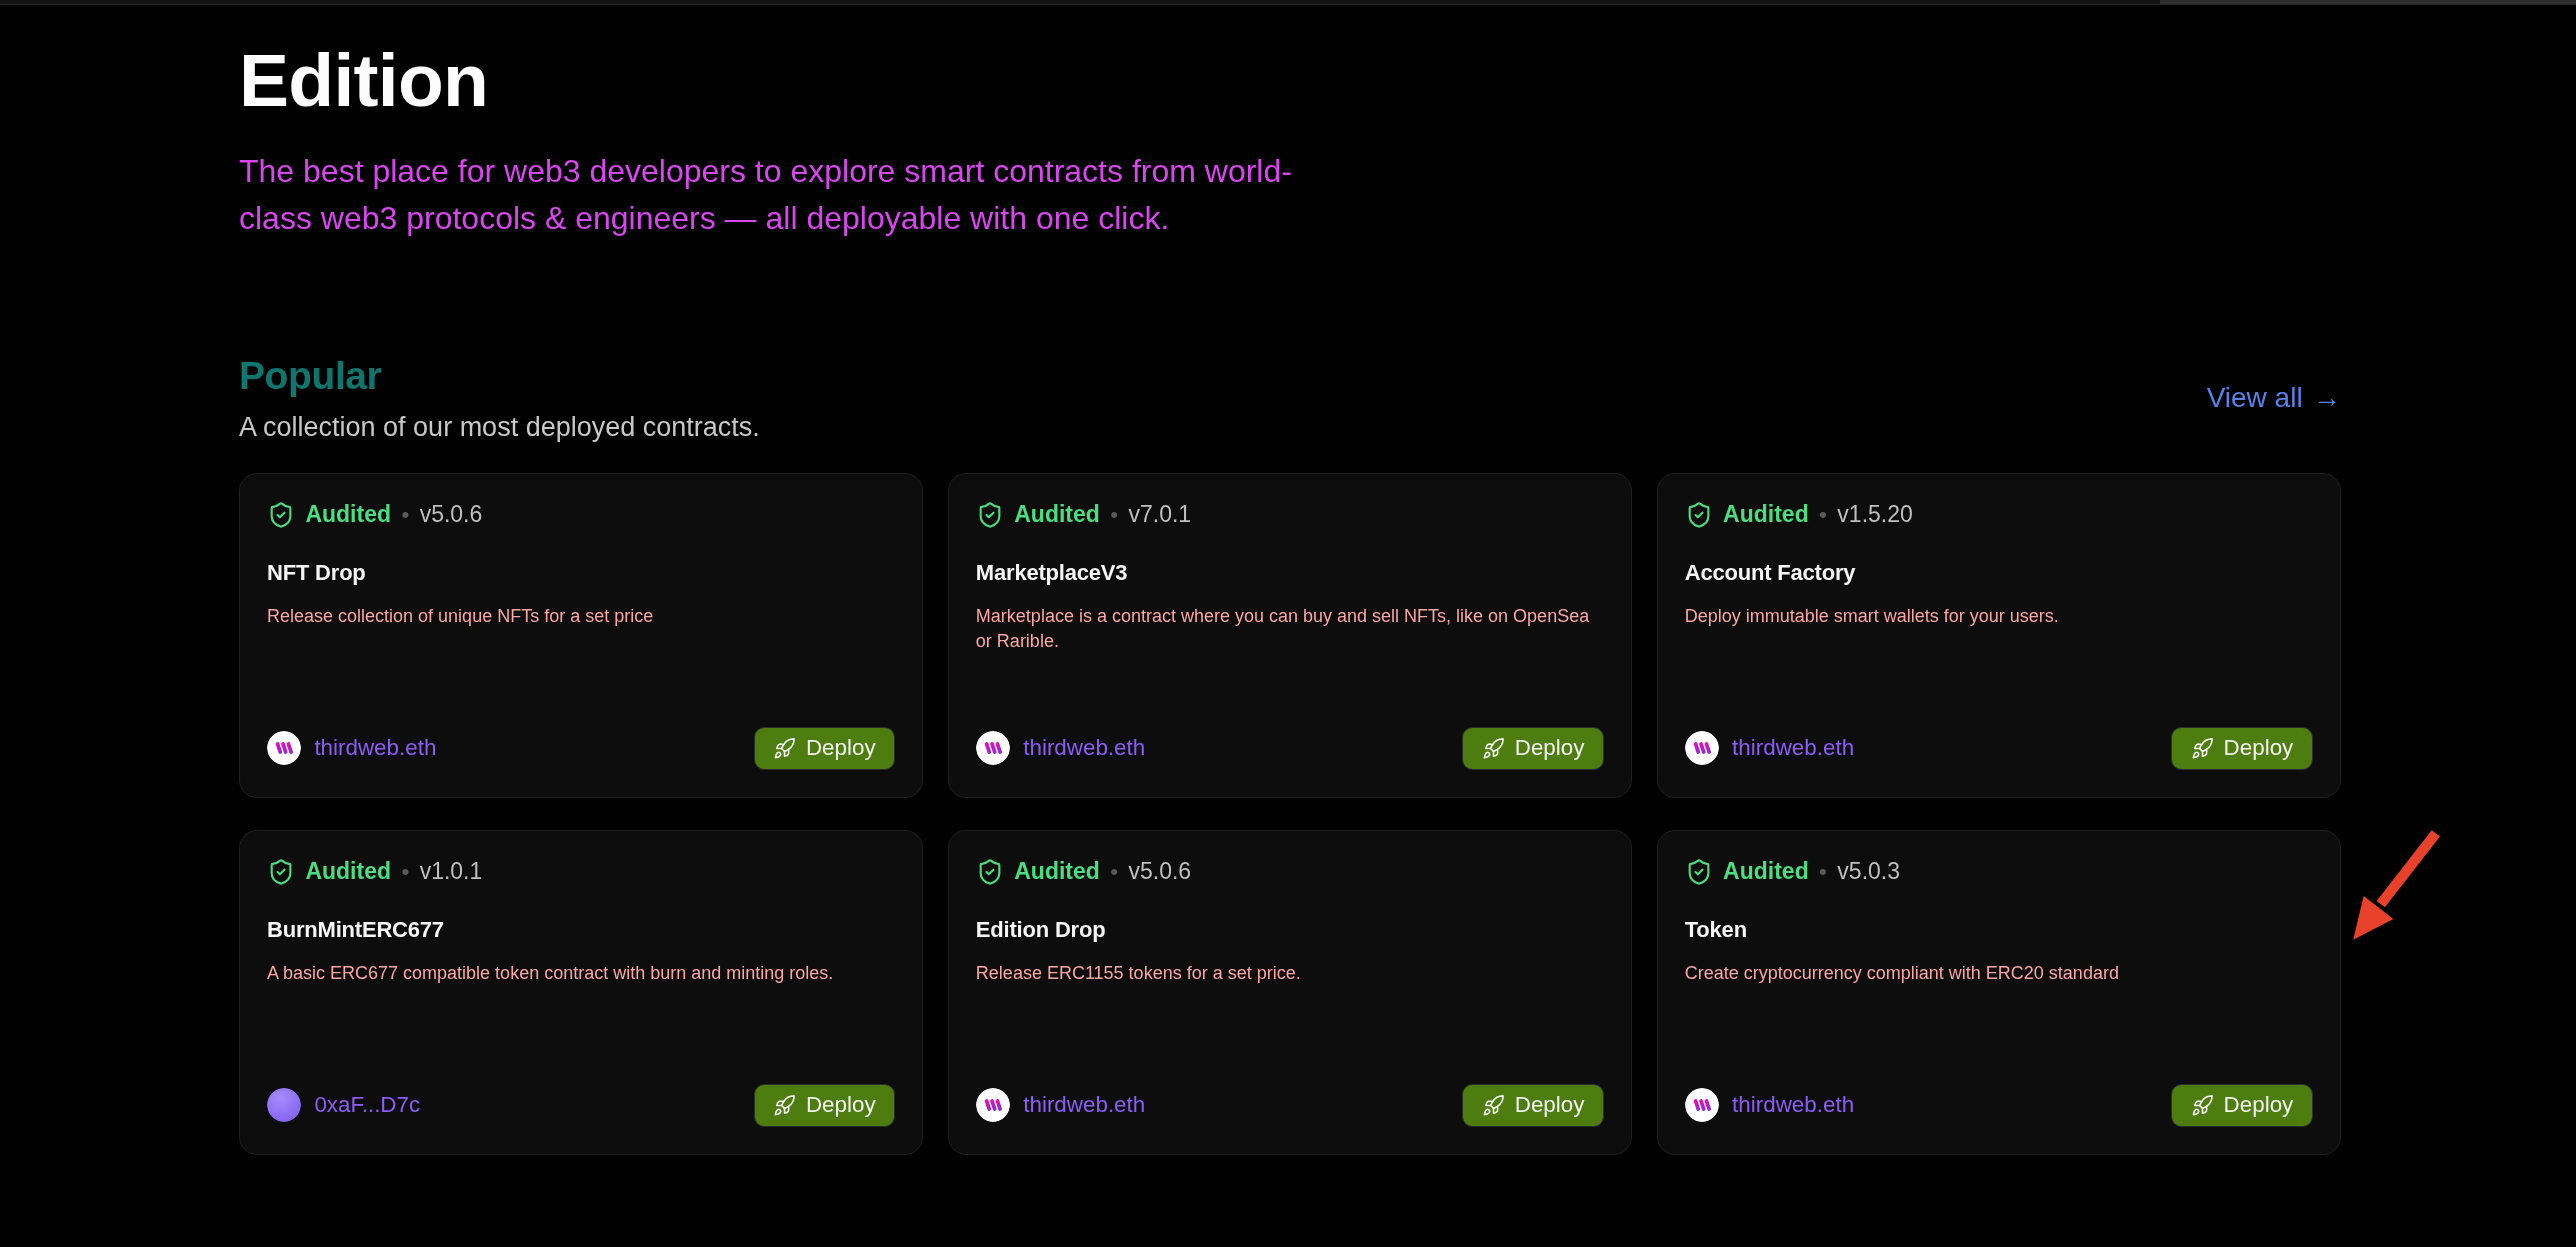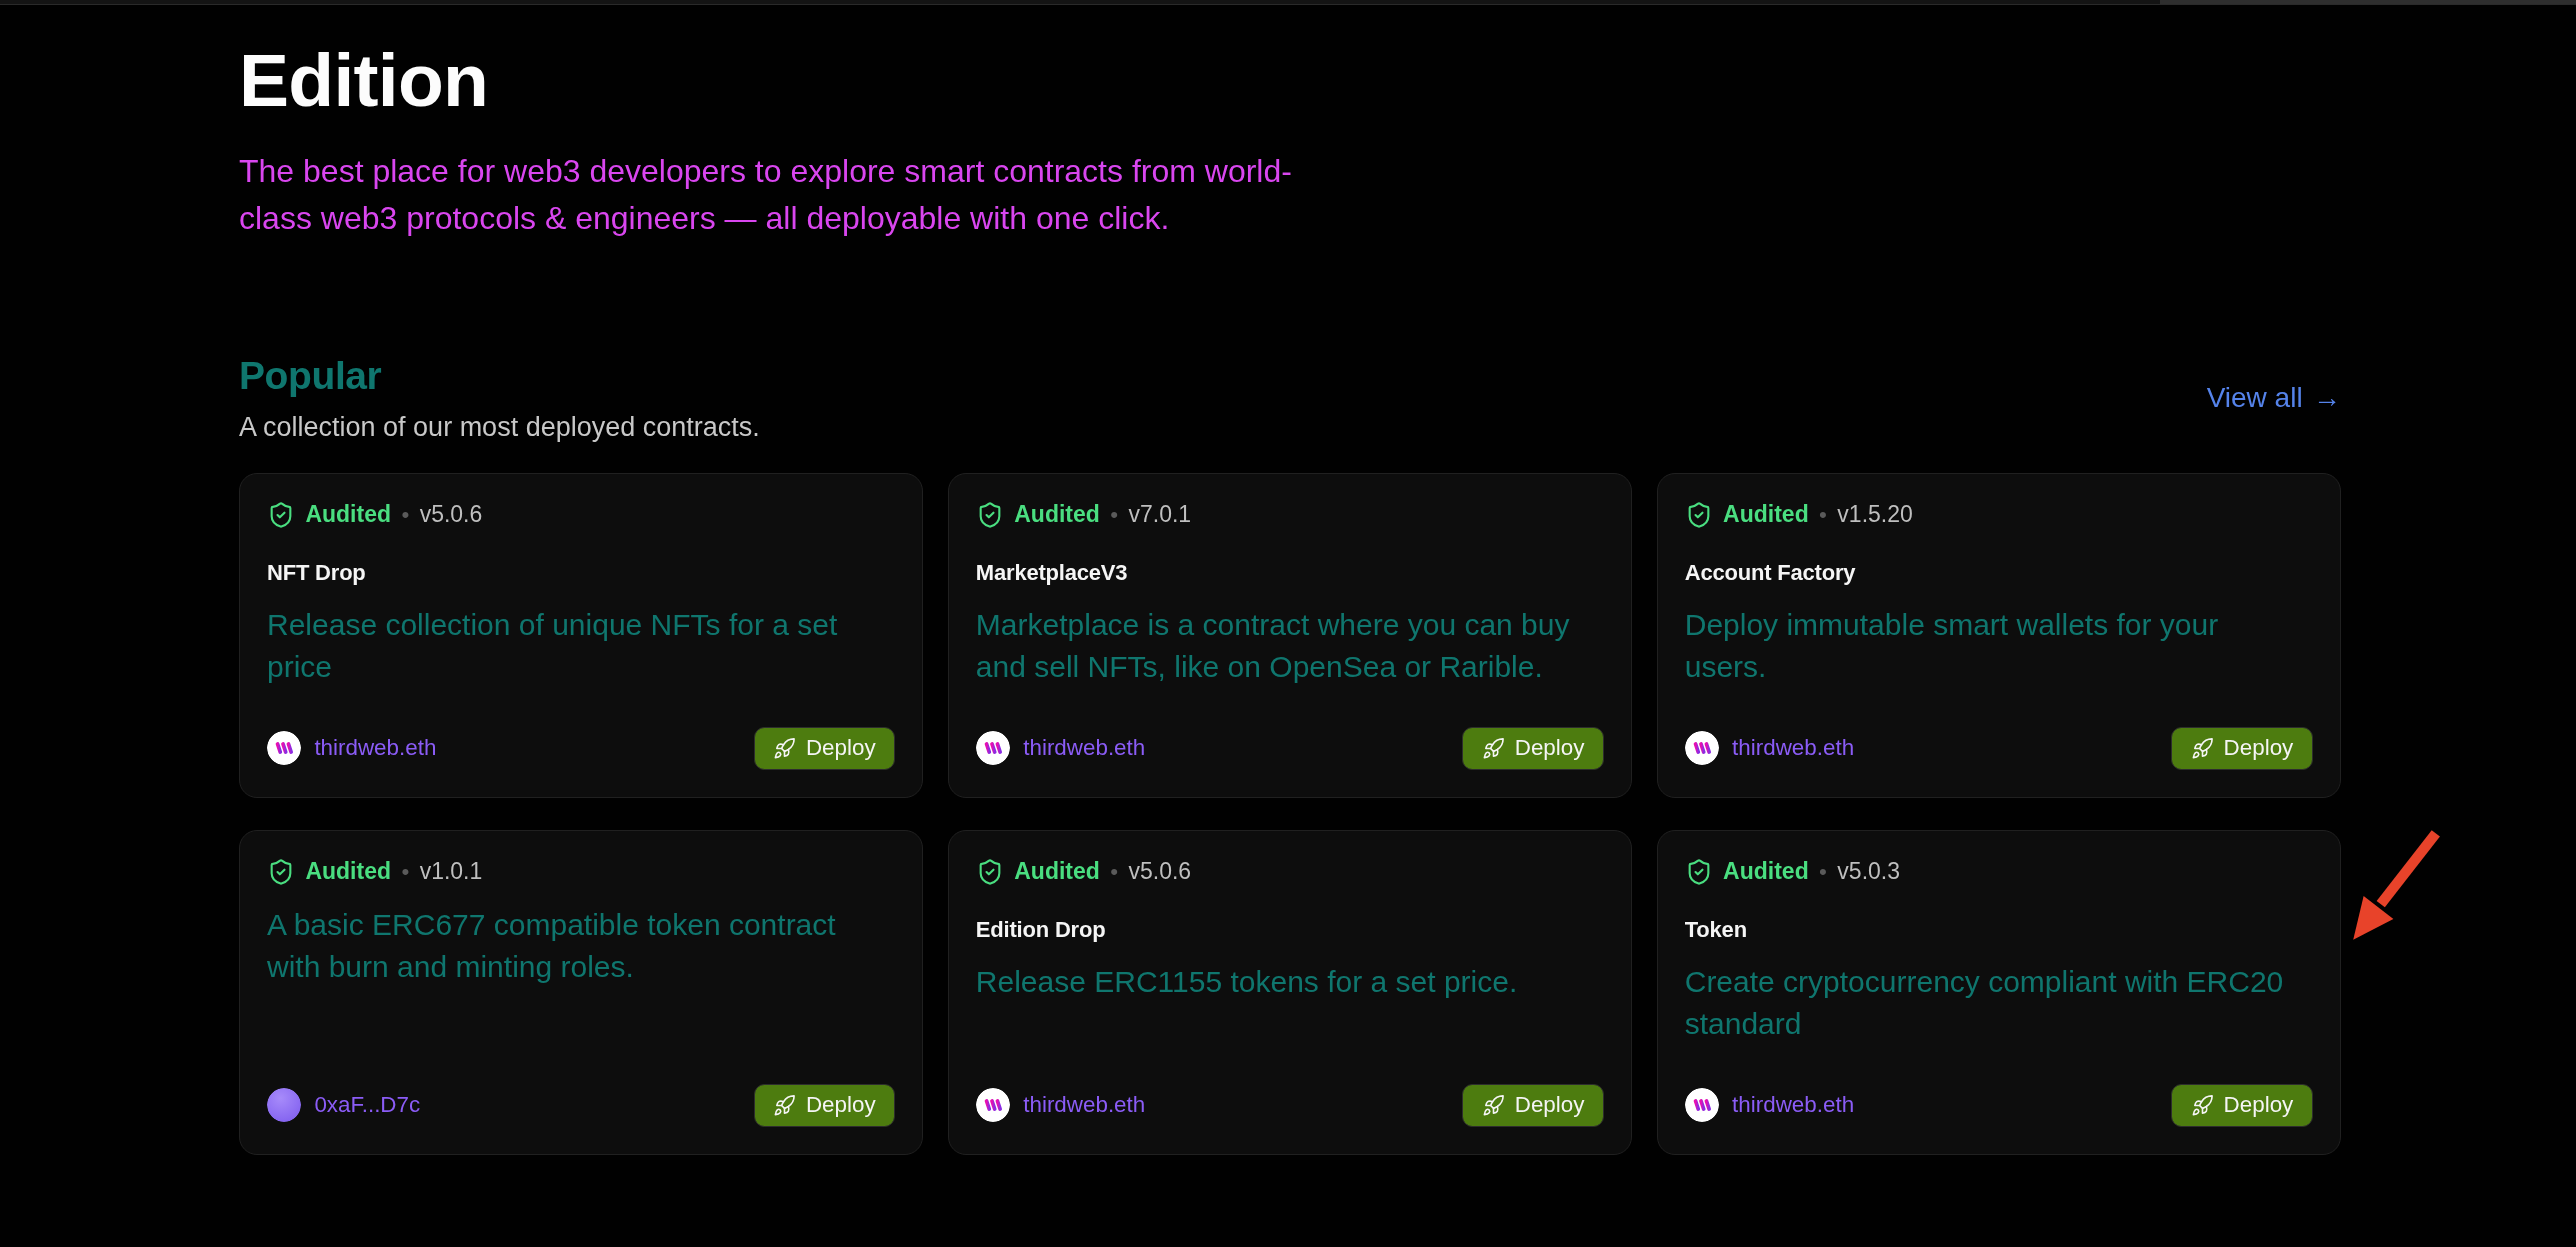--- a/index.html
+++ b/index.html
@@ -59,21 +59,21 @@
     display: flex; flex-direction: column;
     cursor: pointer;
   }
   .badge-row { display: flex; align-items: center; gap: 10.4px; }
   .shield-icon { width: 28px; height: 28px; flex: 0 0 auto; }
   .audited-label { color: #4ade80; font-size: 23px; font-weight: 700; }
   .dot-separator { color: #5a5a5a; font-size: 22.4px; }
   .version-label { color: #bfbfbf; font-size: 23px; }
 
   .card-title { margin-top: 31px; font-size: 22px; font-weight: 600; letter-spacing: -0.2px; color: #f5f5f5; }
-  .card-description { margin-top: 18px; font-size: 30px; line-height: 1.42; color: #0f766e; max-width: 619px; }
+  .card-description { margin-top: 18px; font-size: 18px; line-height: 1.42; color: #fca5a5; max-width: 619px; }
 
   .card-footer { margin-top: auto; display: flex; align-items: center; justify-content: space-between; }
   .publisher { display: inline-flex; align-items: center; gap: 13.4px; cursor: pointer; }
   .avatar { width: 34px; height: 34px; border-radius: 50%; flex: 0 0 auto; }
   .publisher-name { font-size: 22.4px; font-weight: 500; color: #8b5cf6; }
 
   .deploy-button {
     display: inline-flex; align-items: center; gap: 9.7px;
     height: 43px; padding: 0 18.7px;
     background: #4d7c0f; border: 1.5px solid #2d2d2d; border-radius: 10.4px;
@@ -233,20 +233,21 @@
 
     <div class="card">
       <div class="badge-row">
         <svg class="shield-icon" viewBox="0 0 38 38" width="28" height="28">
             <use href="#sym-shield-check"></use>
           </svg>
         <span class="audited-label">Audited</span>
         <span class="dot-separator">•</span>
         <span class="version-label">v1.0.1</span>
       </div>
+      <div class="card-title">BurnMintERC677</div>
       <div class="card-description">A basic ERC677 compatible token contract with burn and minting roles.</div>
       <div class="card-footer">
         <span class="publisher">
           <svg class="avatar" viewBox="0 0 46 46" width="34" height="34">
               <use href="#sym-purple-avatar"></use>
             </svg>
           <span class="publisher-name">0xaF...D7c</span>
         </span>
         <button class="deploy-button">
           <svg class="rocket-icon" viewBox="0 0 31 31" width="23" height="23">

